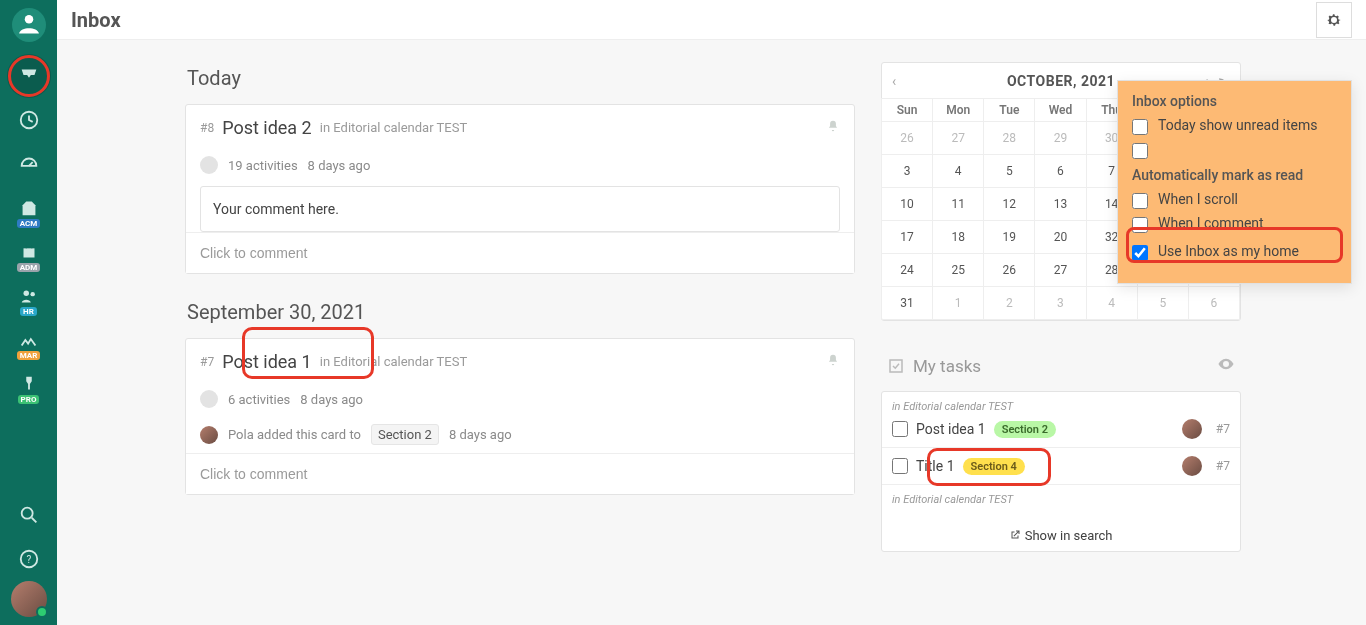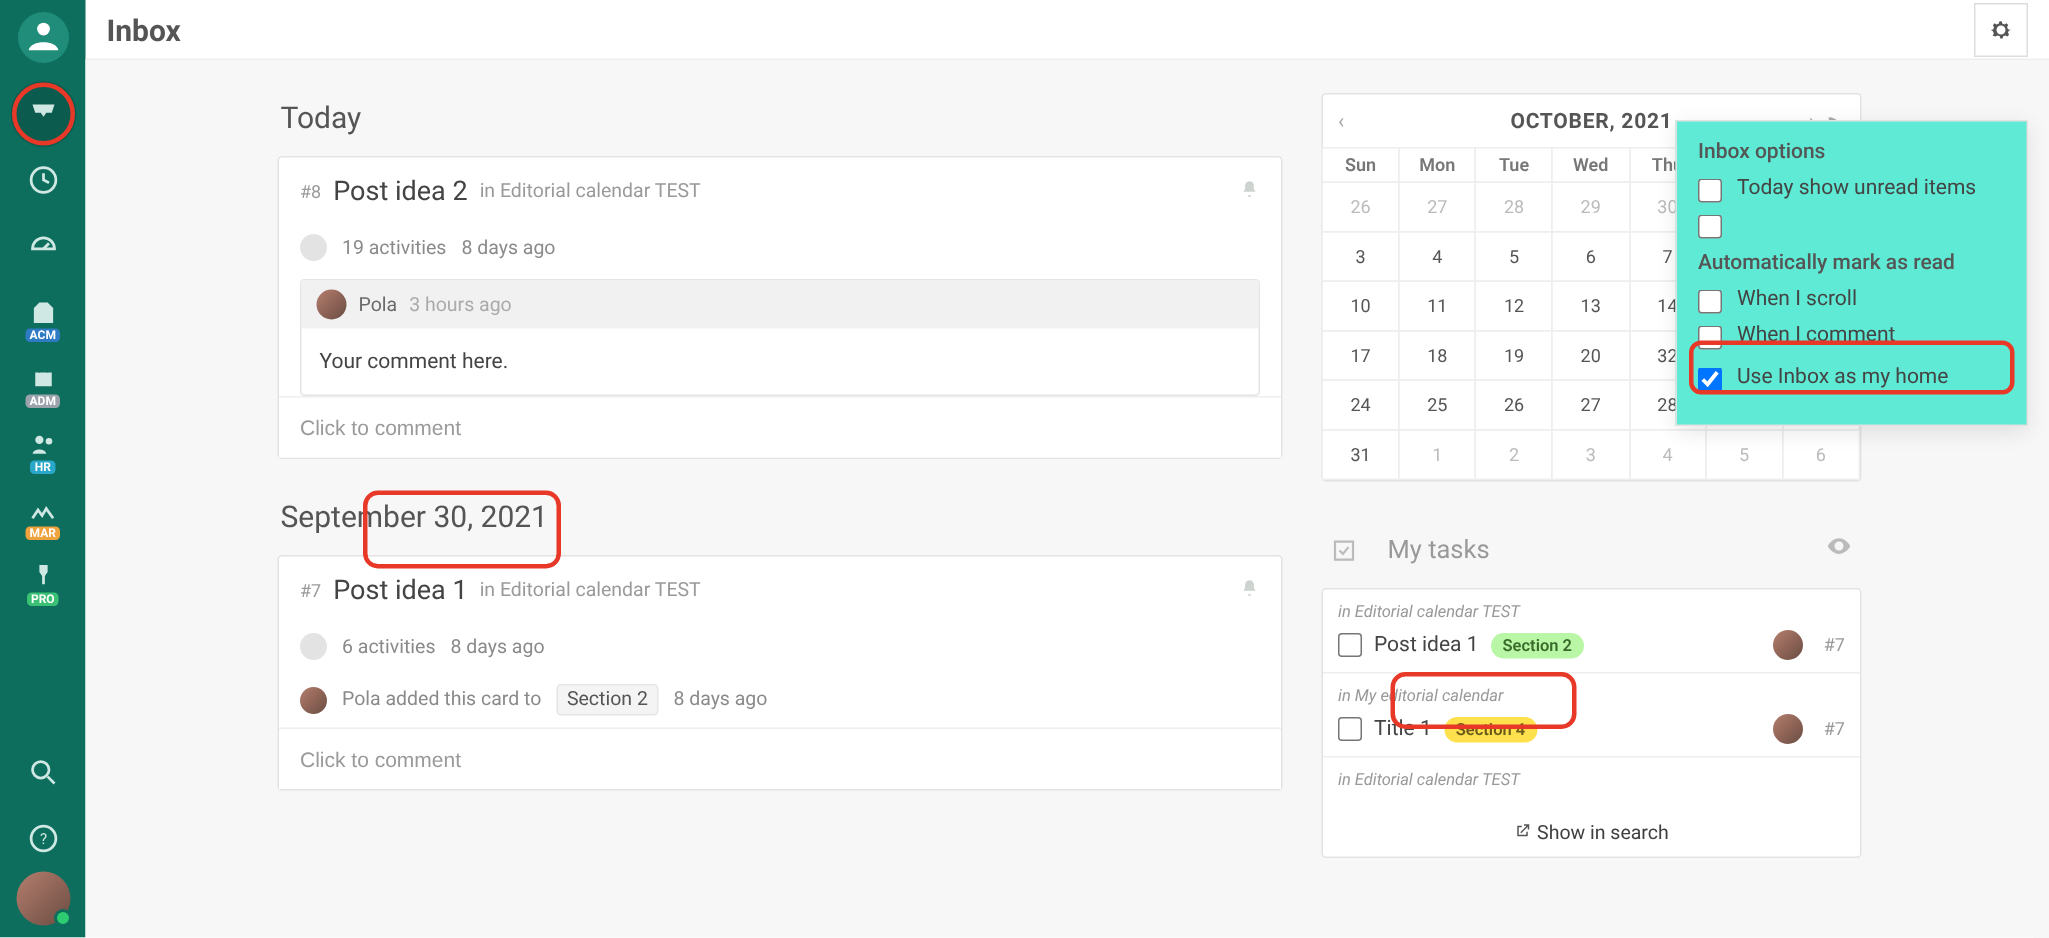--- a/index.html
+++ b/index.html
@@ -48,36 +48,36 @@
   .cal-head { display:flex; align-items:center; justify-content:center; padding:10px 8px; position:relative; color:#555;}
   .cal-head .nav { position:absolute; top:10px; color:#aaa; cursor:pointer; font-size:14px;}
   .cal-head .nav.prev { left:10px;}
   .cal-head .nav.next { right:30px;}
   .cal-head .rss { position:absolute; right:10px; top:11px; color:#aaa;}
   .cal-grid { display:grid; grid-template-columns:repeat(7,1fr);}
   .cal-grid div { border:1px solid #eee; height:34px; display:flex; align-items:center; justify-content:center; font-size:12px; color:#555; margin:-1px 0 0 -1px;}
   .cal-grid .dow { font-weight:600; color:#777; height:24px;}
   .cal-grid .muted { color:#bbb;}
   .mytasks { margin-top:30px;}
-  .mytasks-head { display:flex; align-items:center; gap:20px; color:#999; font-size:17px; padding:4px 6px; position:relative;}
+  .mytasks-head { display:flex; align-items:center; gap:8px; color:#999; font-size:17px; padding:4px 6px; position:relative;}
   .mytasks-head svg { width:18px; height:18px; fill:#bbb; }
   .mytasks-head .eye { margin-left:auto; color:#26a0da;}
   .tasks { background:#fff; border:1px solid #e3e3e3; border-radius:3px; margin-top:10px;}
   .task-group { padding:8px 10px; border-bottom:1px solid #eee;}
   .task-group .src { font-size:11px; font-style:italic; color:#999; margin-bottom:6px;}
   .task-row { display:flex; align-items:center; gap:8px; font-size:14px; color:#444;}
   .task-row input[type=checkbox] { width:16px; height:16px;}
   .task-row .chip { font-size:11px; padding:2px 8px; border-radius:10px; font-weight:600;}
   .task-row .chip.green { background:#b9f7a6; color:#3a6b2b;}
   .task-row .chip.yellow { background:#ffe04d; color:#6b5b1a;}
   .task-row .avs { width:20px; height:20px; border-radius:50%; background:linear-gradient(135deg,#b57e6d,#6a4c42); margin-left:auto;}
   .task-row .idx { color:#999; font-size:12px; margin-left:6px;}
   .show-search { text-align:center; padding:8px; font-size:13px; color:#404040; cursor:pointer;}
   
-  .popover { position:absolute; right:14px; top:40px; width:235px; background:#5eead4; border:1px solid #e1e1e1; box-shadow:0 4px 14px rgba(0,0,0,.1); padding:12px 14px 16px; z-index:50;}
+  .popover { position:absolute; right:14px; top:40px; width:235px; background:#fdba74; border:1px solid #e1e1e1; box-shadow:0 4px 14px rgba(0,0,0,.1); padding:12px 14px 16px; z-index:50;}
   .popover h4 { font-size:14px; font-weight:500; color:#555; margin-bottom:8px;}
   .popover label { display:flex; align-items:flex-start; gap:10px; font-size:14px; color:#444; margin:6px 0; cursor:pointer;}
   .popover label input { margin-top:2px; width:16px; height:16px;}
   .popover .sect { margin-top:8px;}
   
   .hl-comment { left:185px; top:287px; width:132px; height:52px;}
   .hl-mytasks { left:870px; top:408px; width:124px; height:38px;}
   .hl-home { position:absolute; left:-6px; bottom:-2px; right:-6px; height:36px; border:3px solid #e73828; border-radius:8px; pointer-events:none;}
 </style>
 </head>
@@ -183,25 +183,20 @@
                 <path d="M12 3a5 5 0 00-5 5v4l-2 3h14l-2-3V8a5 5 0 00-5-5zm0 18a2 2 0 002-2h-4a2 2 0 002 2z"></path>
               </svg>
           </span>
         </div>
         <div class="activity">
           <div class="av"></div>
           <span>19 activities</span>
           <span>8 days ago</span>
         </div>
         <div class="comment-block">
-          <div class="chead">
-            <div class="av"></div>
-            <span>Pola</span>
-            <span style="color:#aaa">3 hours ago</span>
-          </div>
           <div class="cbody">Your comment here.</div>
         </div>
         <input class="comment-input" placeholder="Click to comment" style="">
       </div>
 
       <div class="date-h">September 30, 2021</div>
       <div class="card">
         <div class="card-head">
           <span class="num">#7</span>
           <span class="title">Post idea 1</span>
@@ -310,21 +305,20 @@
             <div class="src">in Editorial calendar TEST</div>
             <div class="task-row">
               <input type="checkbox" style="">
               <span>Post idea 1</span>
               <span class="chip green">Section 2</span>
               <div class="avs"></div>
               <span class="idx">#7</span>
             </div>
           </div>
           <div class="task-group">
-            <div class="src">in My editorial calendar</div>
             <div class="task-row">
               <input type="checkbox" style="">
               <span>Title 1</span>
               <span class="chip yellow">Section 4</span>
               <div class="avs"></div>
               <span class="idx">#7</span>
             </div>
           </div>
           <div class="task-group" style="border-bottom:none">
             <div class="src">in Editorial calendar TEST</div>

